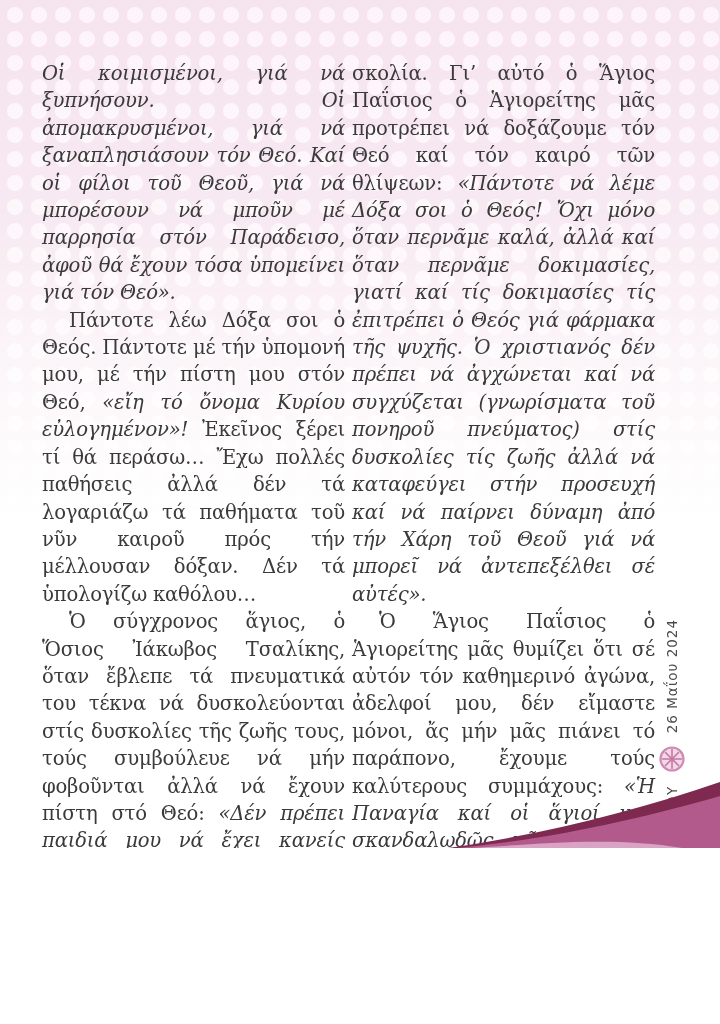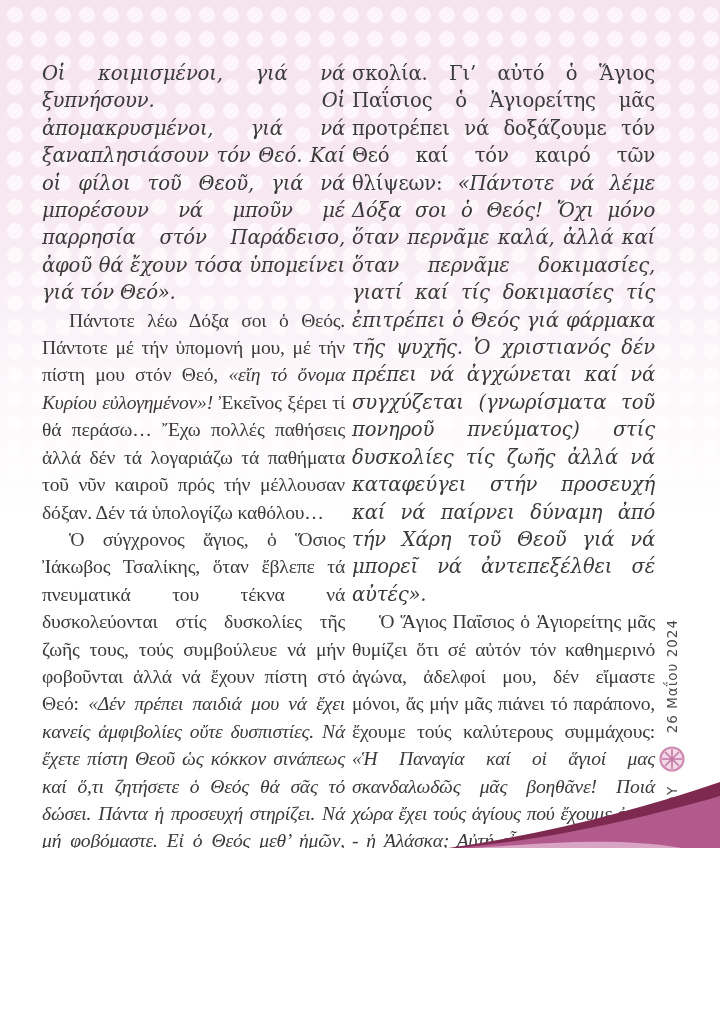--- a/index.html
+++ b/index.html
@@ -43,21 +43,21 @@
   }
   .col{
     width:303px;
     font-size:19.6px;
     line-height:27.4px;
     text-align:justify;
     color:var(--body-text);
     letter-spacing:-0.2px;
   }
   .col p{margin:0;}
-  .col p.indent{text-indent:27px;font-family:Liberation Serif, serif;}
+  .col p.indent{text-indent:27px;}
   .it{font-style:italic;}
   
   .sidebar-rotated{
     position:absolute;
     left:658px;top:924px;
     transform:rotate(-90deg);
     transform-origin:0 0;
     display:flex;align-items:center;gap:12px;
     white-space:nowrap;
     font-family:"DejaVu Sans","Liberation Sans",sans-serif;

